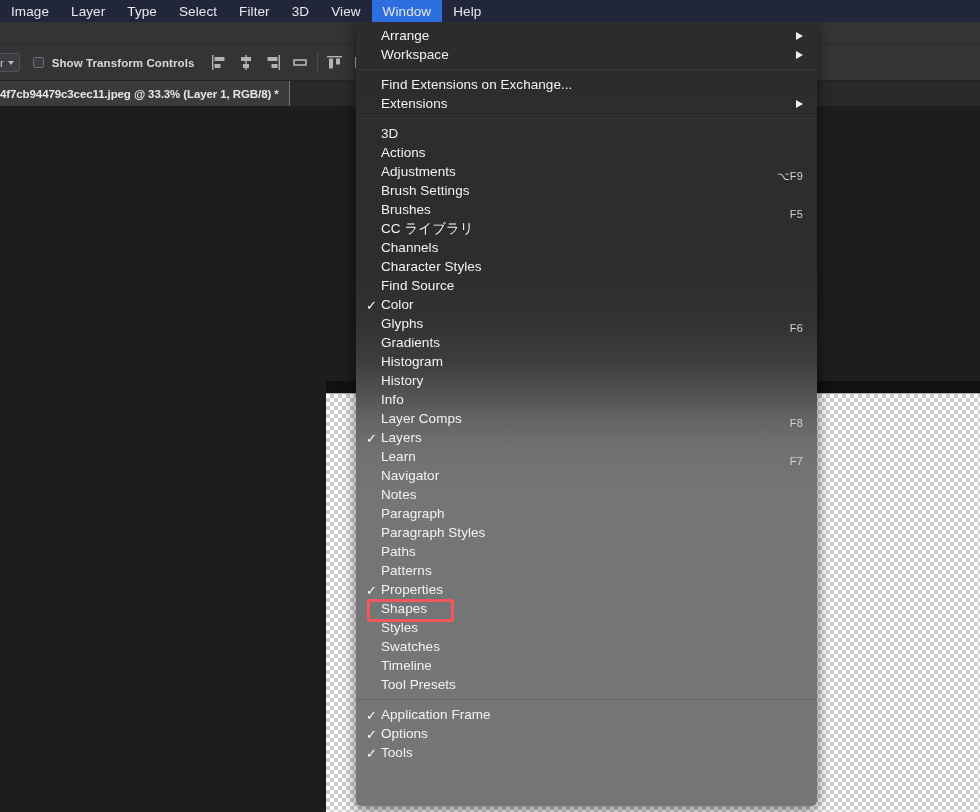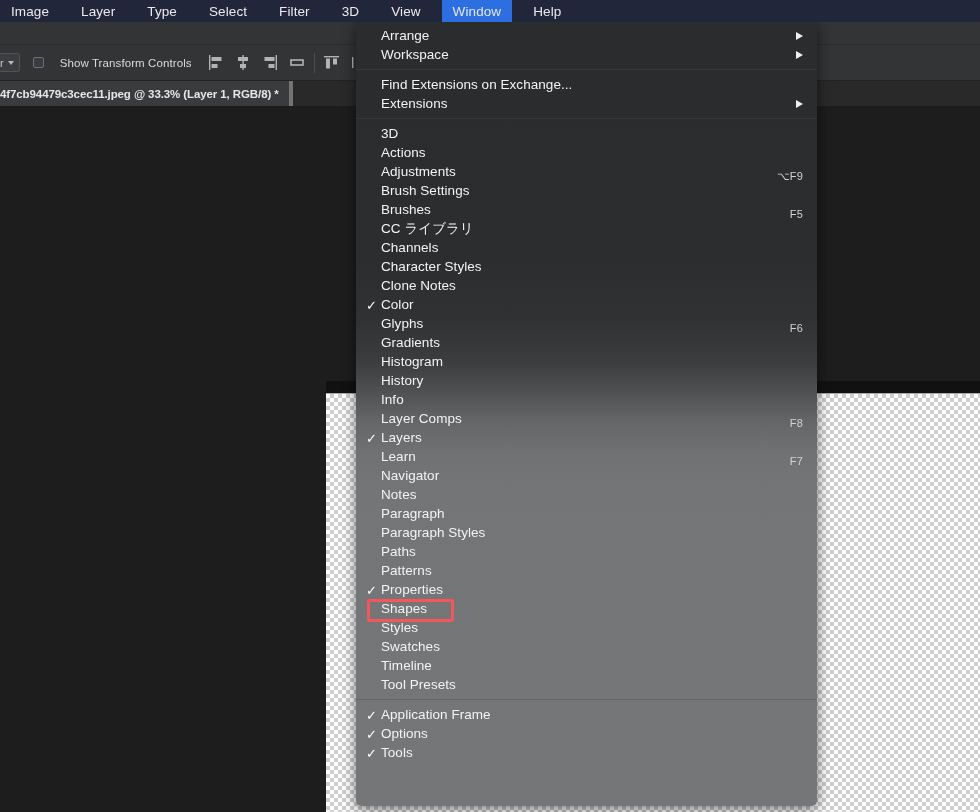--- a/index.html
+++ b/index.html
@@ -10,21 +10,20 @@
     overflow: hidden;
   }
   #app { position: relative; width: 980px; height: 812px; overflow: hidden; }
 
   
   .menubar {
     position: absolute; left: 0; top: 0; width: 980px; height: 22px;
     background: #21263a;
     display: flex; align-items: stretch;
     z-index: 40;
-    gap: 10px;
   }
   .menubar-item {
     display: flex; align-items: center;
     padding: 0 11px;
     font-size: 13.5px; color: #e9eaee;
     letter-spacing: .1px;
     white-space: nowrap;
   }
   .menubar-item.active { background: #2d6fe0; color: #e5e5e5; }
 
@@ -47,21 +46,21 @@
     margin-left: -4px;
     padding: 2px 5px 2px 3px;
     border: 1px solid #505255; border-radius: 2px;
     background: #3b3d40;
     height: 19px;
   }
   .tb-select .lbl { font-size: 11px; color: #c9cacc; }
   .chev { width: 0; height: 0; border-left: 3.5px solid transparent;
           border-right: 3.5px solid transparent; border-top: 4px solid #b9babc; }
   .tb-check {
-    display: flex; align-items: center; gap: 16px; margin-left: 13px;
+    display: flex; align-items: center; gap: 8px; margin-left: 13px; font-weight: bold;
   }
   .tb-box {
     width: 11px; height: 11px; border: 1px solid #6d6f72; border-radius: 2px;
     background: #3a3c3f;
   }
   .tb-check .lbl { font-size: 11.5px; color: #d8d9db; white-space: nowrap; letter-spacing: .1px; }
   .tb-sep { width: 1px; height: 20px; background: #4a4c4f; margin: 0 9px; }
   .align-group { display: flex; align-items: center; gap: 11px; margin-left: 16px; }
   .align-ico { width: 16px; height: 15px; opacity: .82; }
 
@@ -69,21 +68,21 @@
   .doctab-strip {
     position: absolute; left: 0; top: 81px; width: 980px; height: 25px;
     background: #29292a;
     z-index: 10;
   }
   .doctab {
     position: absolute; left: 0; top: 0; height: 25px;
     display: flex; align-items: center;
     padding: 0 10px 0 0;
     background: #3a3b3d;
-    border-right: 4px solid #737373;
+    border-right: 1px solid #737373;
   }
   .doctab .title {
     font-size: 11.5px; color: #e6e7e9; font-weight: bold; white-space: nowrap;
     letter-spacing: -.1px;
   }
 
   
   .canvasarea {
     position: absolute; left: 0; top: 106px; width: 980px; height: 706px;
     background: #1d1d1d;
@@ -301,21 +300,21 @@
         <div class="mi">
           <span class="label">CC ライブラリ</span>
         </div>
         <div class="mi">
           <span class="label">Channels</span>
         </div>
         <div class="mi">
           <span class="label">Character Styles</span>
         </div>
         <div class="mi">
-          <span class="label">Clone Notes</span>
+          <span class="label">Find Source</span>
         </div>
         <div class="mi">
           <span class="check">✓</span>
           <span class="label">Color</span>
           <span class="shortcut">F6</span>
         </div>
         <div class="mi">
           <span class="label">Glyphs</span>
         </div>
         <div class="mi">

